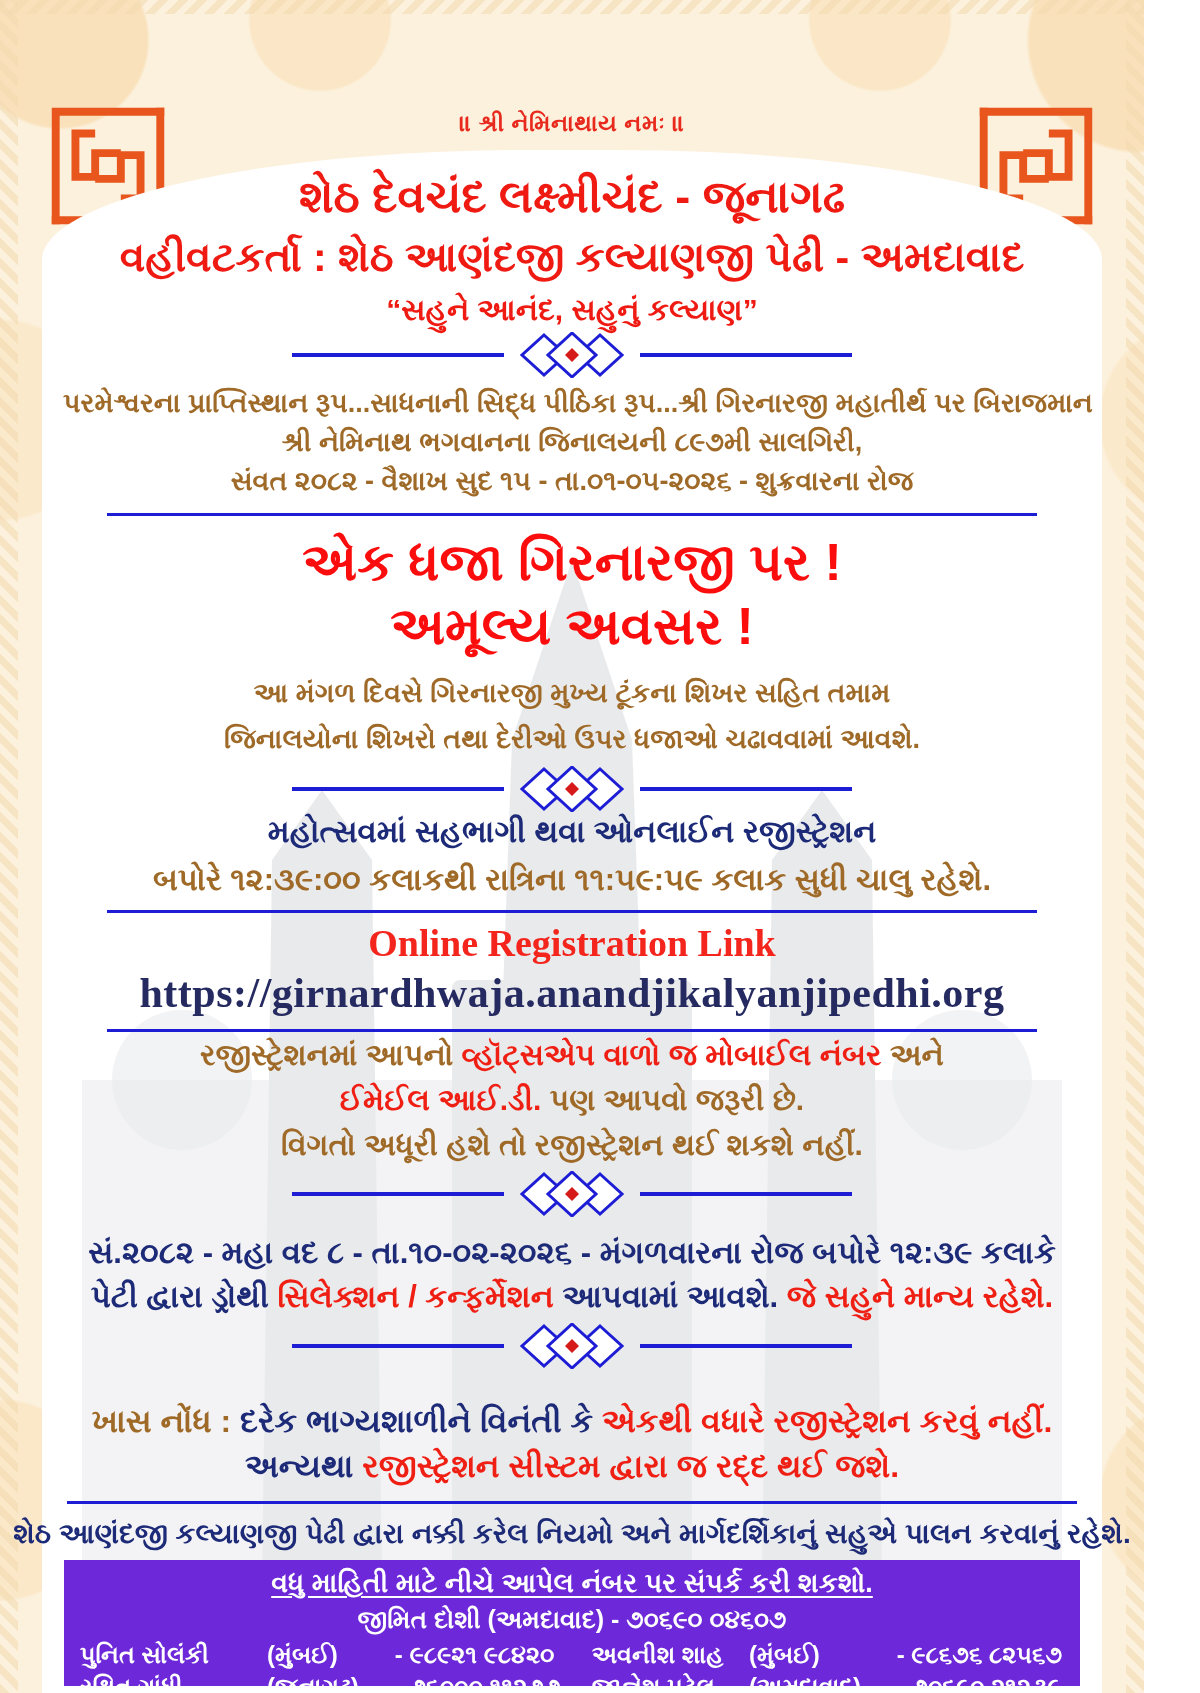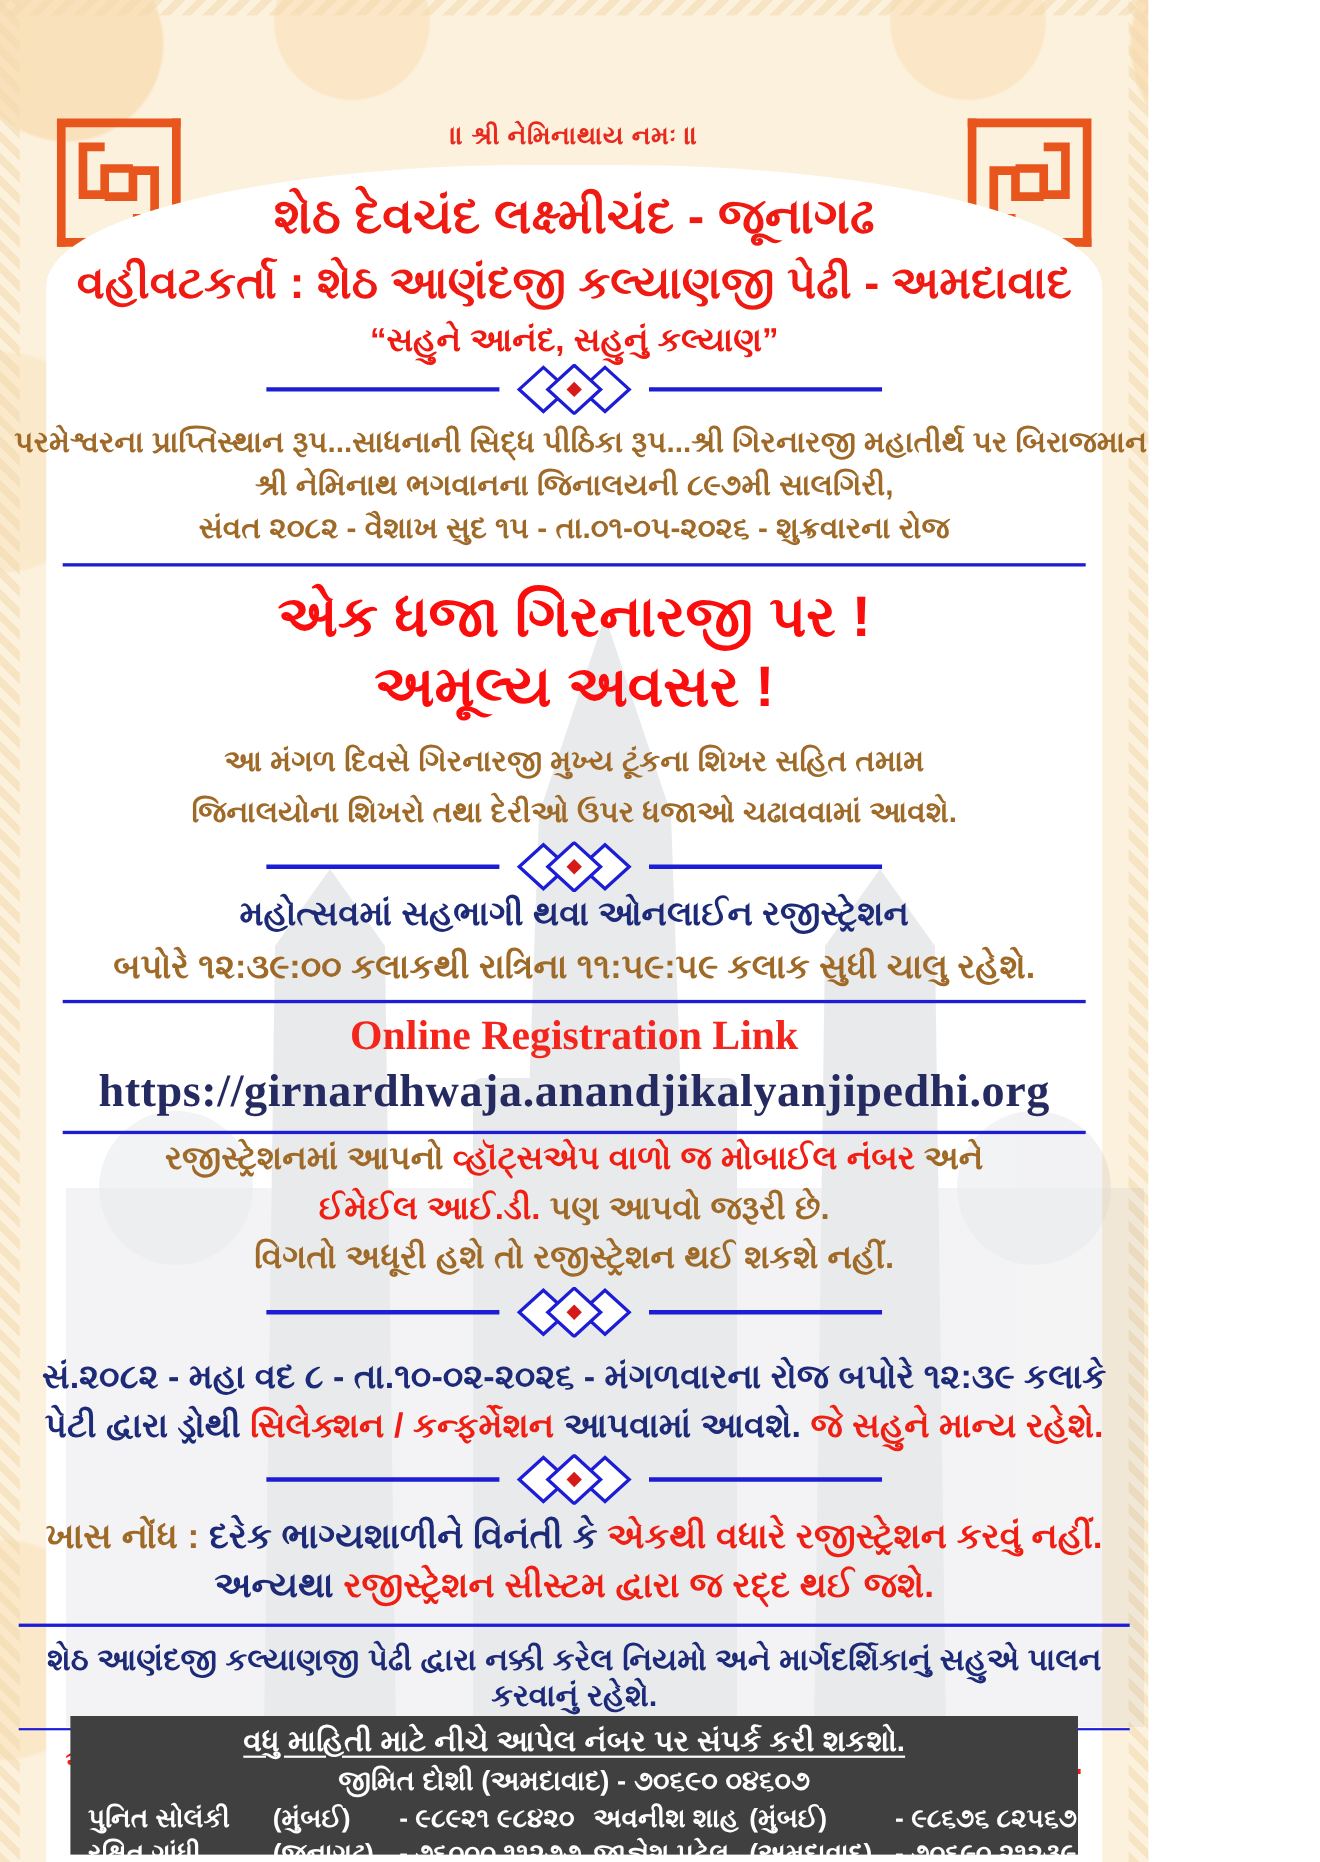--- a/index.html
+++ b/index.html
@@ -1,20 +1,20 @@
 <!DOCTYPE html>
 <html><head>
 <meta charset="utf-8">
 <style>
   * { margin:0; padding:0; box-sizing:border-box; }
   html,body { width:1200px; }
   body { font-family:"Liberation Sans", sans-serif; }
 
   .poster {
-    position:relative; width:1044px; height:1693px; overflow:hidden;
+    position:relative; width:1144px; height:1693px; overflow:hidden;
     background:#fcf1dd;
   }
   
   .poster::before {
     content:""; position:absolute; inset:0; pointer-events:none;
     background:
       radial-gradient(circle 150px at 60px 40px,   rgba(243,188,108,.30) 0 58%, transparent 60%),
       radial-gradient(circle 190px at 1140px 40px, rgba(243,188,108,.30) 0 58%, transparent 60%),
       radial-gradient(circle 120px at 320px 20px,  rgba(246,200,130,.25) 0 58%, transparent 60%),
       radial-gradient(circle 120px at 880px 20px,  rgba(246,200,130,.25) 0 58%, transparent 60%),
@@ -67,28 +67,28 @@
   .link-url   { margin-top:4px; font-family:"Liberation Serif", serif; font-size:42px; font-weight:bold; color:#252a60; letter-spacing:.5px; }
 
   .note { font-size:30px; font-weight:bold; line-height:45px; }
   .note.l1 { }
   .c-brown { color:#9f6a28; } .c-red { color:#f01f14; } .c-navy { color:#1c2a78; }
 
   .sel { font-size:31px; font-weight:800; color:#1c2a78; line-height:44px; }
   .sel.l1 { margin-top:14px; }
 
   .khas { font-size:32px; font-weight:800; line-height:45px; }
-  .khas.l1 { margin-top:6px; }
+  .khas.l1 { margin-top:30px; }
 
   .rules { font-size:28px; font-weight:bold; color:#1c2a78; margin-top:14px; }
   .travel { font-size:31px; font-weight:800; color:#f01f14; margin-top:12px; }
 
   .footer {
     position:absolute; left:64px; right:64px; top:1560px; height:126px;
-    background:#404040; color:#ffffff; text-align:center; padding-top:8px;
+    background:#6d28d9; color:#ffffff; text-align:center; padding-top:8px;
   }
   .footer-heading { font-size:27px; font-weight:bold; text-decoration:underline; text-underline-offset:4px; }
   .footer-primary { font-size:25px; font-weight:bold; margin-top:6px; }
   .footer-grid {
     margin-top:6px; display:grid; padding:0 16px;
     grid-template-columns:19% 13% 20% 16% 15% 17%;
     row-gap:4px; font-size:24px; font-weight:bold;
   }
   .footer-grid span { text-align:left; white-space:nowrap; }
   .footer-grid .city { text-align:left; }

